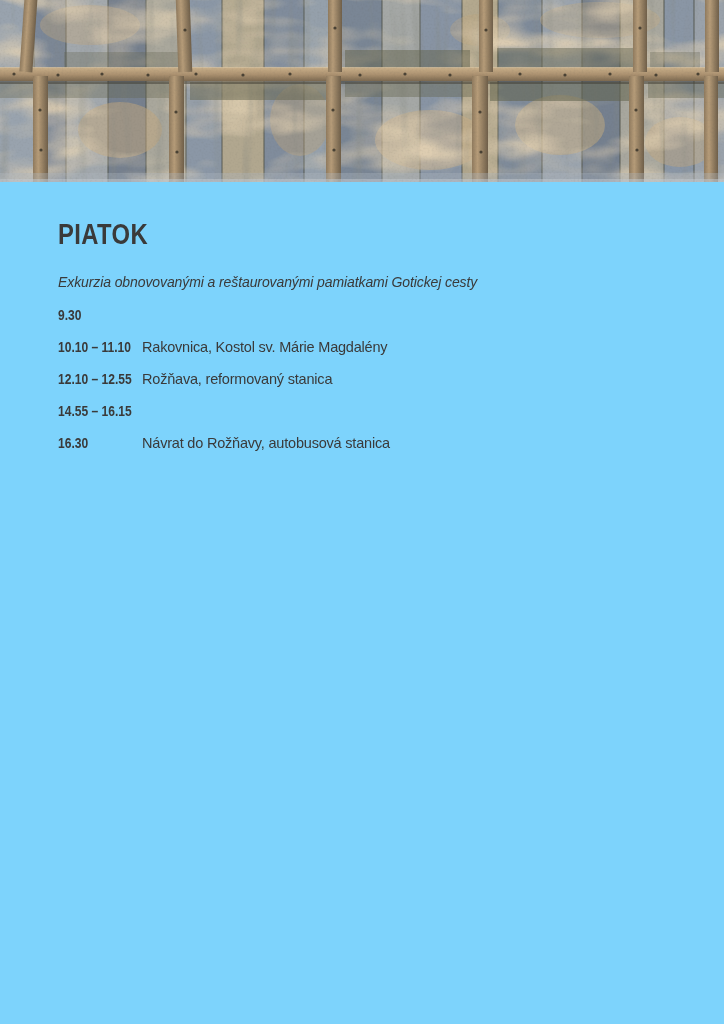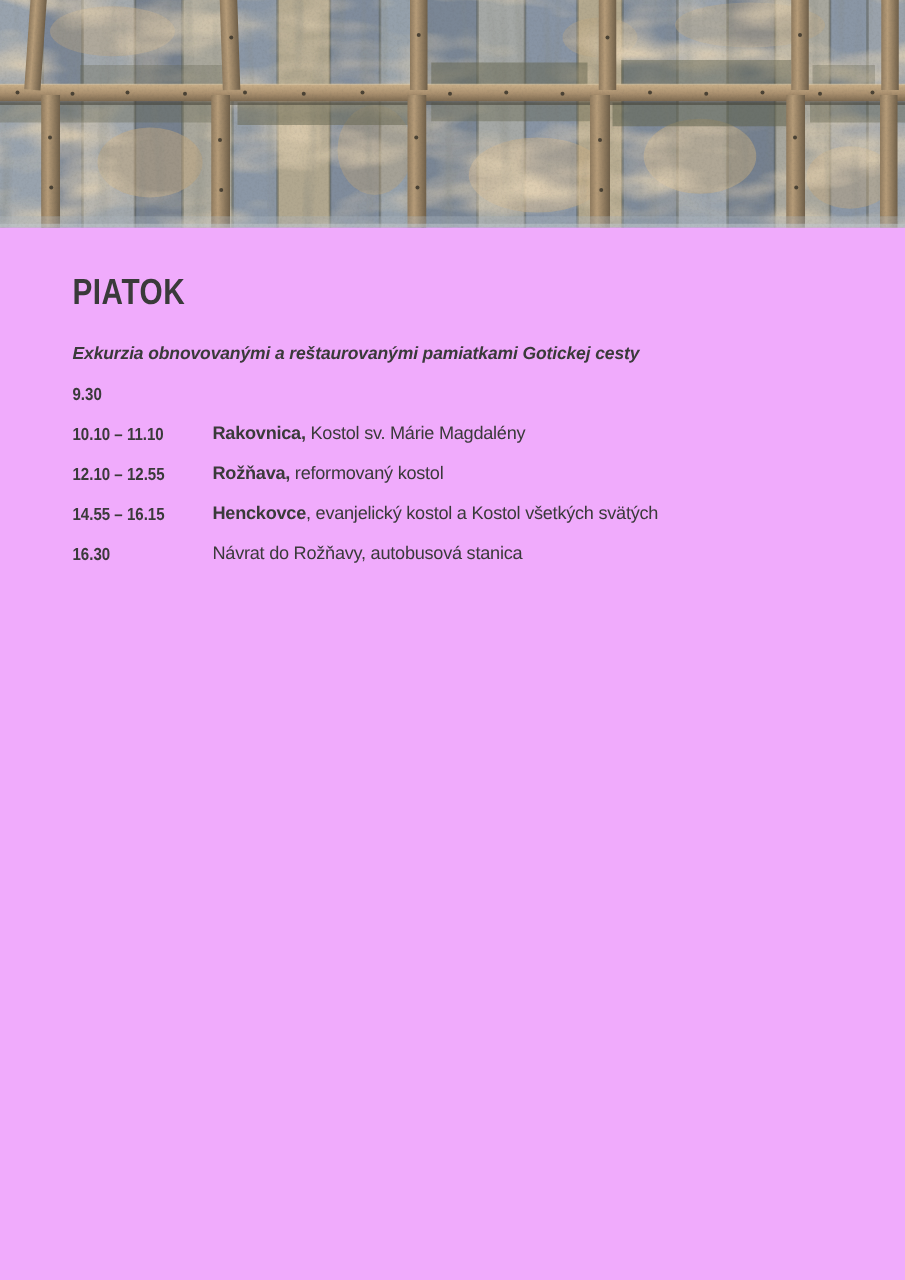--- a/index.html
+++ b/index.html
@@ -1,20 +1,20 @@
 <!DOCTYPE html>
 <html><head>
 <meta charset="utf-8">
 <style>
   html, body { margin: 0; padding: 0; background: #ffffff; }
   .page {
     position: relative;
     width: 724px;
     height: 1024px;
-    background: #f0abfc;
+    background: #7dd3fc;
     overflow: hidden;
     font-family: "Liberation Sans", sans-serif;
     color: #3a3a3a;
   }
   .hero {
     position: absolute;
     top: 0; left: 0;
     width: 724px; height: 182px;
     overflow: hidden;
   }
@@ -30,21 +30,21 @@
     color: #3a3a3a;
     transform: scaleX(0.82);
     transform-origin: 0 0;
     white-space: nowrap;
   }
   .subtitle {
     position: absolute;
     left: 58px; top: 274px;
     margin: 0;
     font-size: 14px;
-    font-weight: 700;
+    font-weight: 400;
     font-style: italic;
     letter-spacing: -0.1px;
     color: #3a3a3a;
     white-space: nowrap;
   }
   .schedule {
     position: absolute;
     left: 58px; top: 299px;
     width: 630px;
   }
@@ -62,21 +62,21 @@
     font-size: 14px;
     font-weight: 700;
     transform: scaleX(0.86);
     transform-origin: 0 50%;
     white-space: nowrap;
   }
   .desc {
     font-size: 14.5px;
     letter-spacing: -0.2px;
   }
-  .desc .place { font-weight: 700; margin-left: 28px; }
+  .desc .place { font-weight: 400; }
 </style>
 </head>
 <body>
 
 <div class="page">
 
   <div class="hero">
     <svg width="724" height="182" viewBox="0 0 724 182" preserveAspectRatio="none" xmlns="http://www.w3.org/2000/svg" role="img" aria-label="weathered wooden wall">
       <defs>
         <filter id="tanBlotch" x="-5%" y="-5%" width="110%" height="110%">
@@ -245,27 +245,26 @@
   </div>
 
   <div class="row">
     <span class="time">10.10 – 11.10</span>
     <span class="desc"><span class="place">Rakovnica,</span><span class="rest"> Kostol sv. Márie Magdalény</span></span>
   </div>
 
 
   <div class="row">
     <span class="time">12.10 – 12.55</span>
-    <span class="desc"><span class="place">Rožňava,</span><span class="rest"> reformovaný kostol</span></span>
+    <span class="desc"><span class="place">Rožňava,</span><span class="rest"> reformovaný stanica</span></span>
   </div>
 
 
   <div class="row">
     <span class="time">14.55 – 16.15</span>
-    <span class="desc"><span class="place">Henckovce</span><span class="rest">, evanjelický kostol a Kostol všetkých svätých</span></span>
   </div>
 
   <div class="row">
     <span class="time">16.30</span>
     <span class="desc"><span class="place"></span><span class="rest">Návrat do Rožňavy, autobusová stanica</span></span>
   </div>
 </div>
 
 </div>
 

